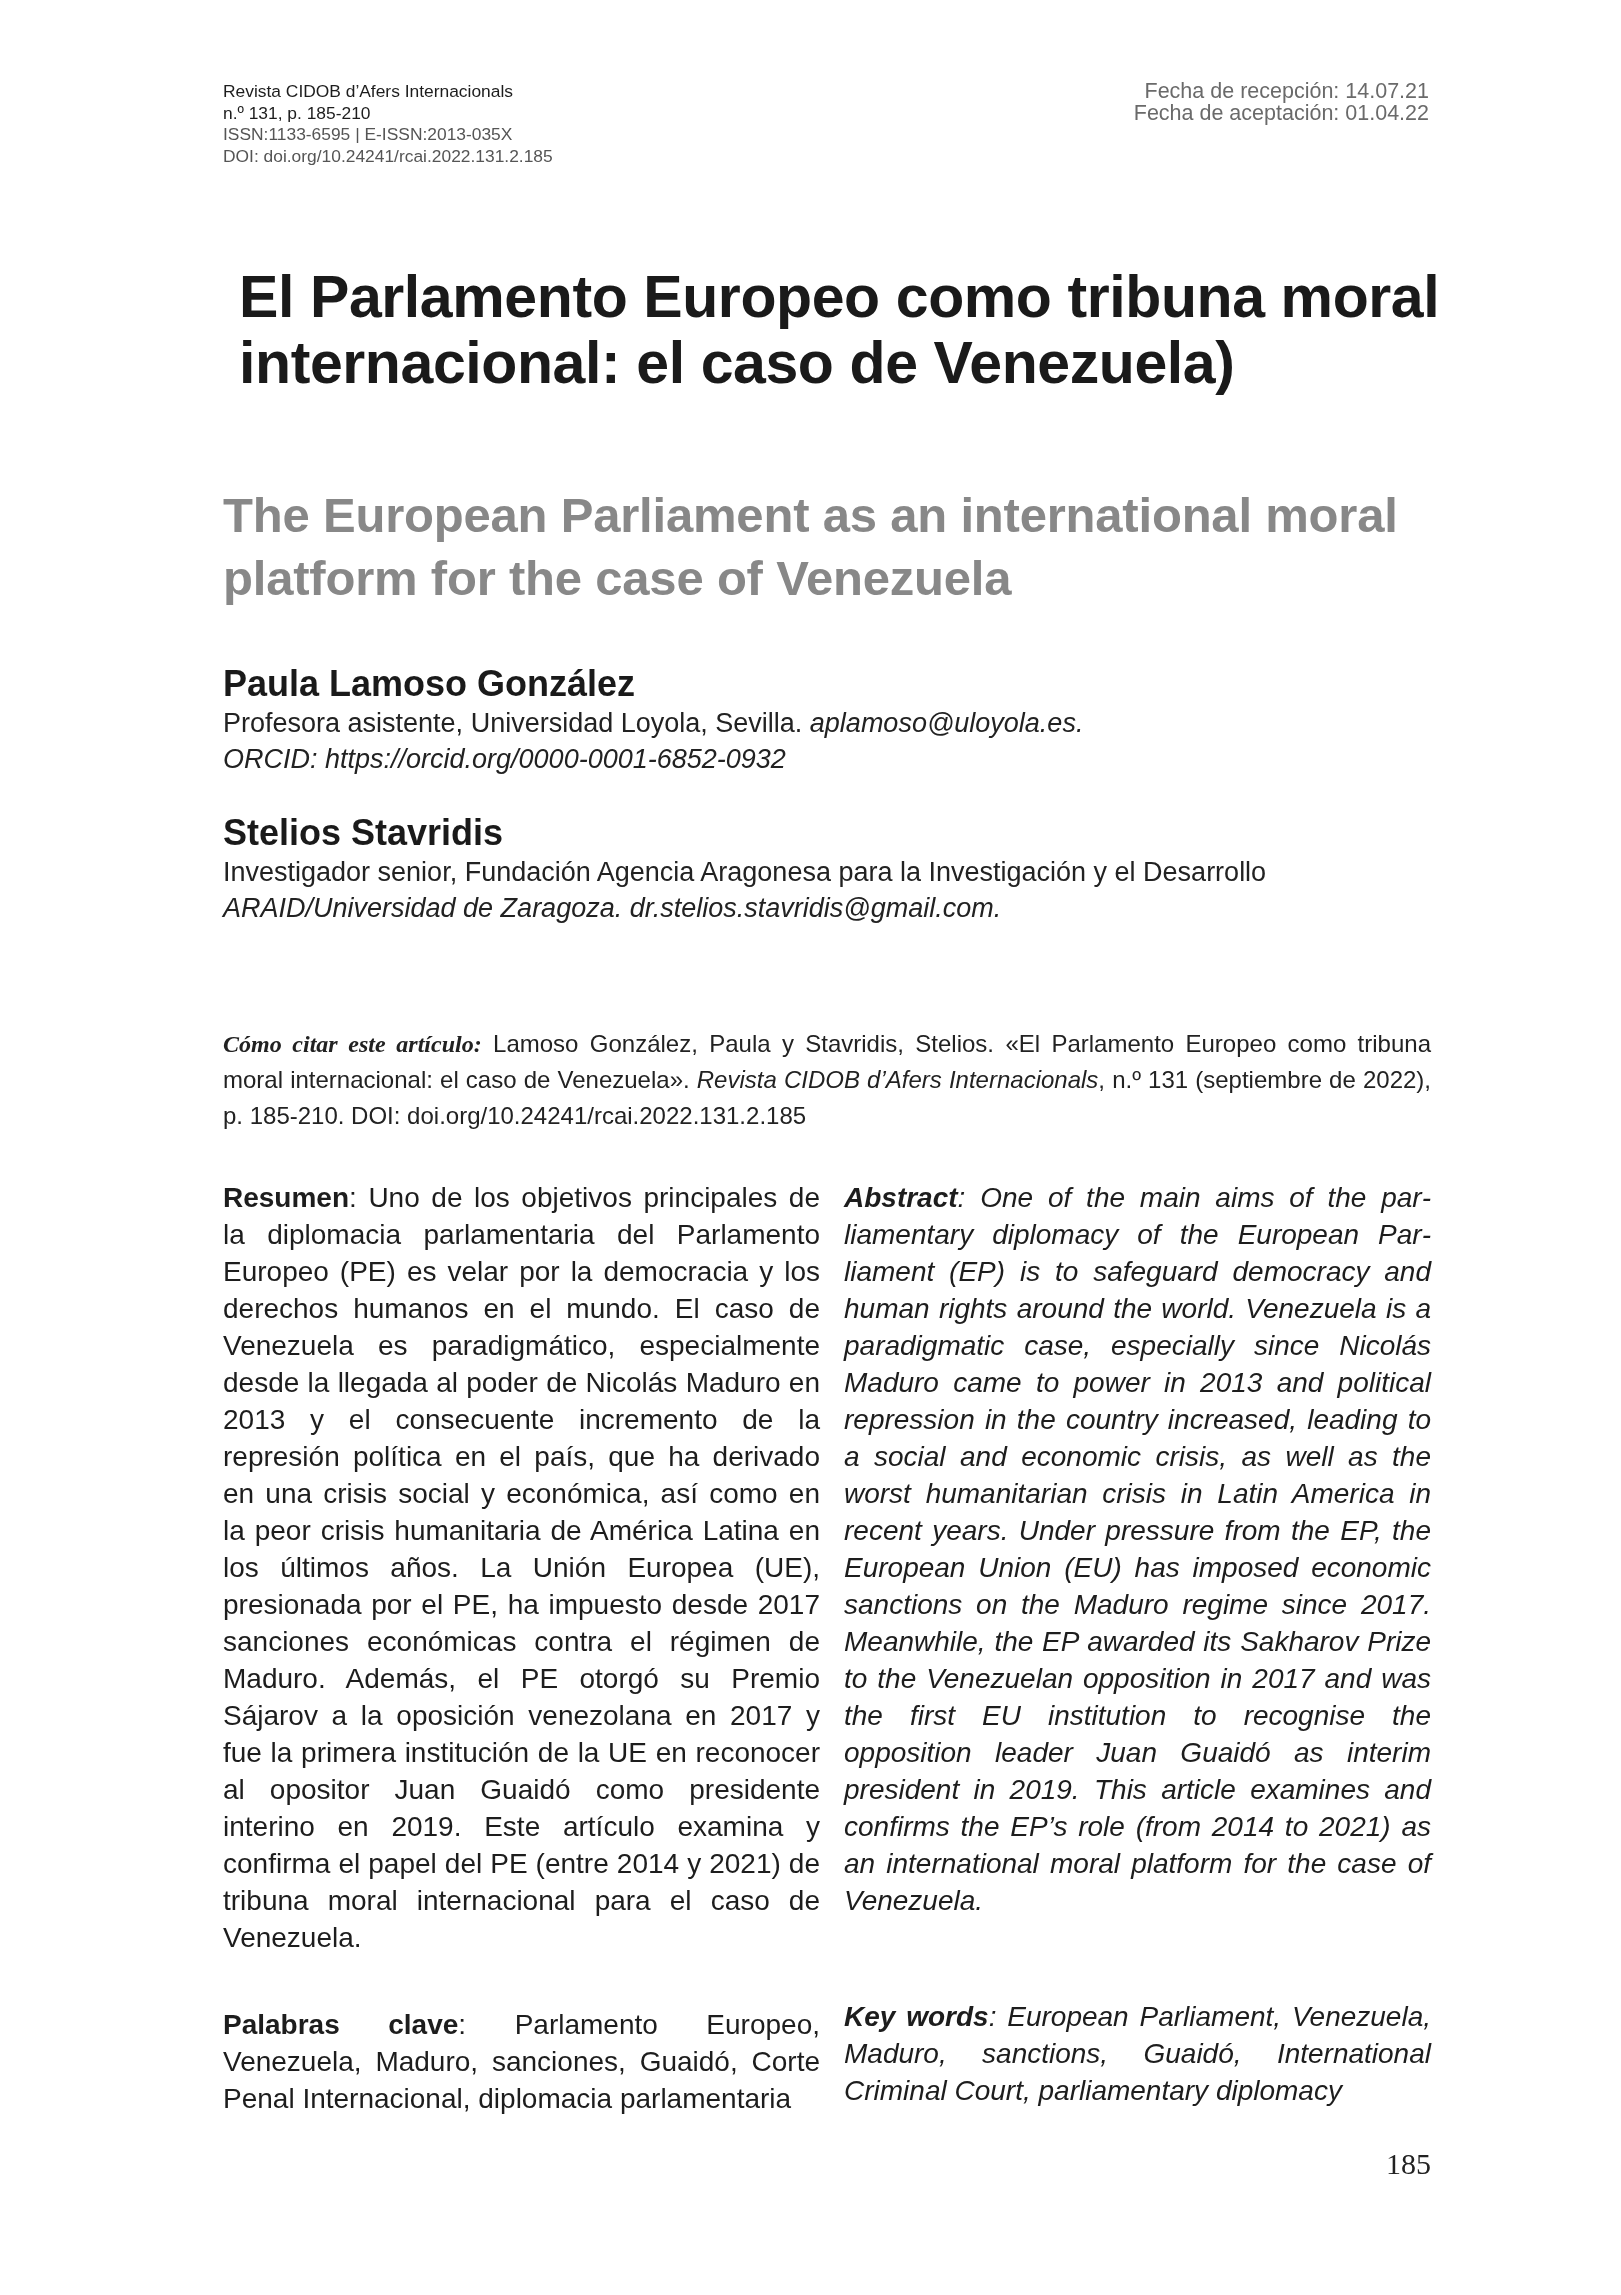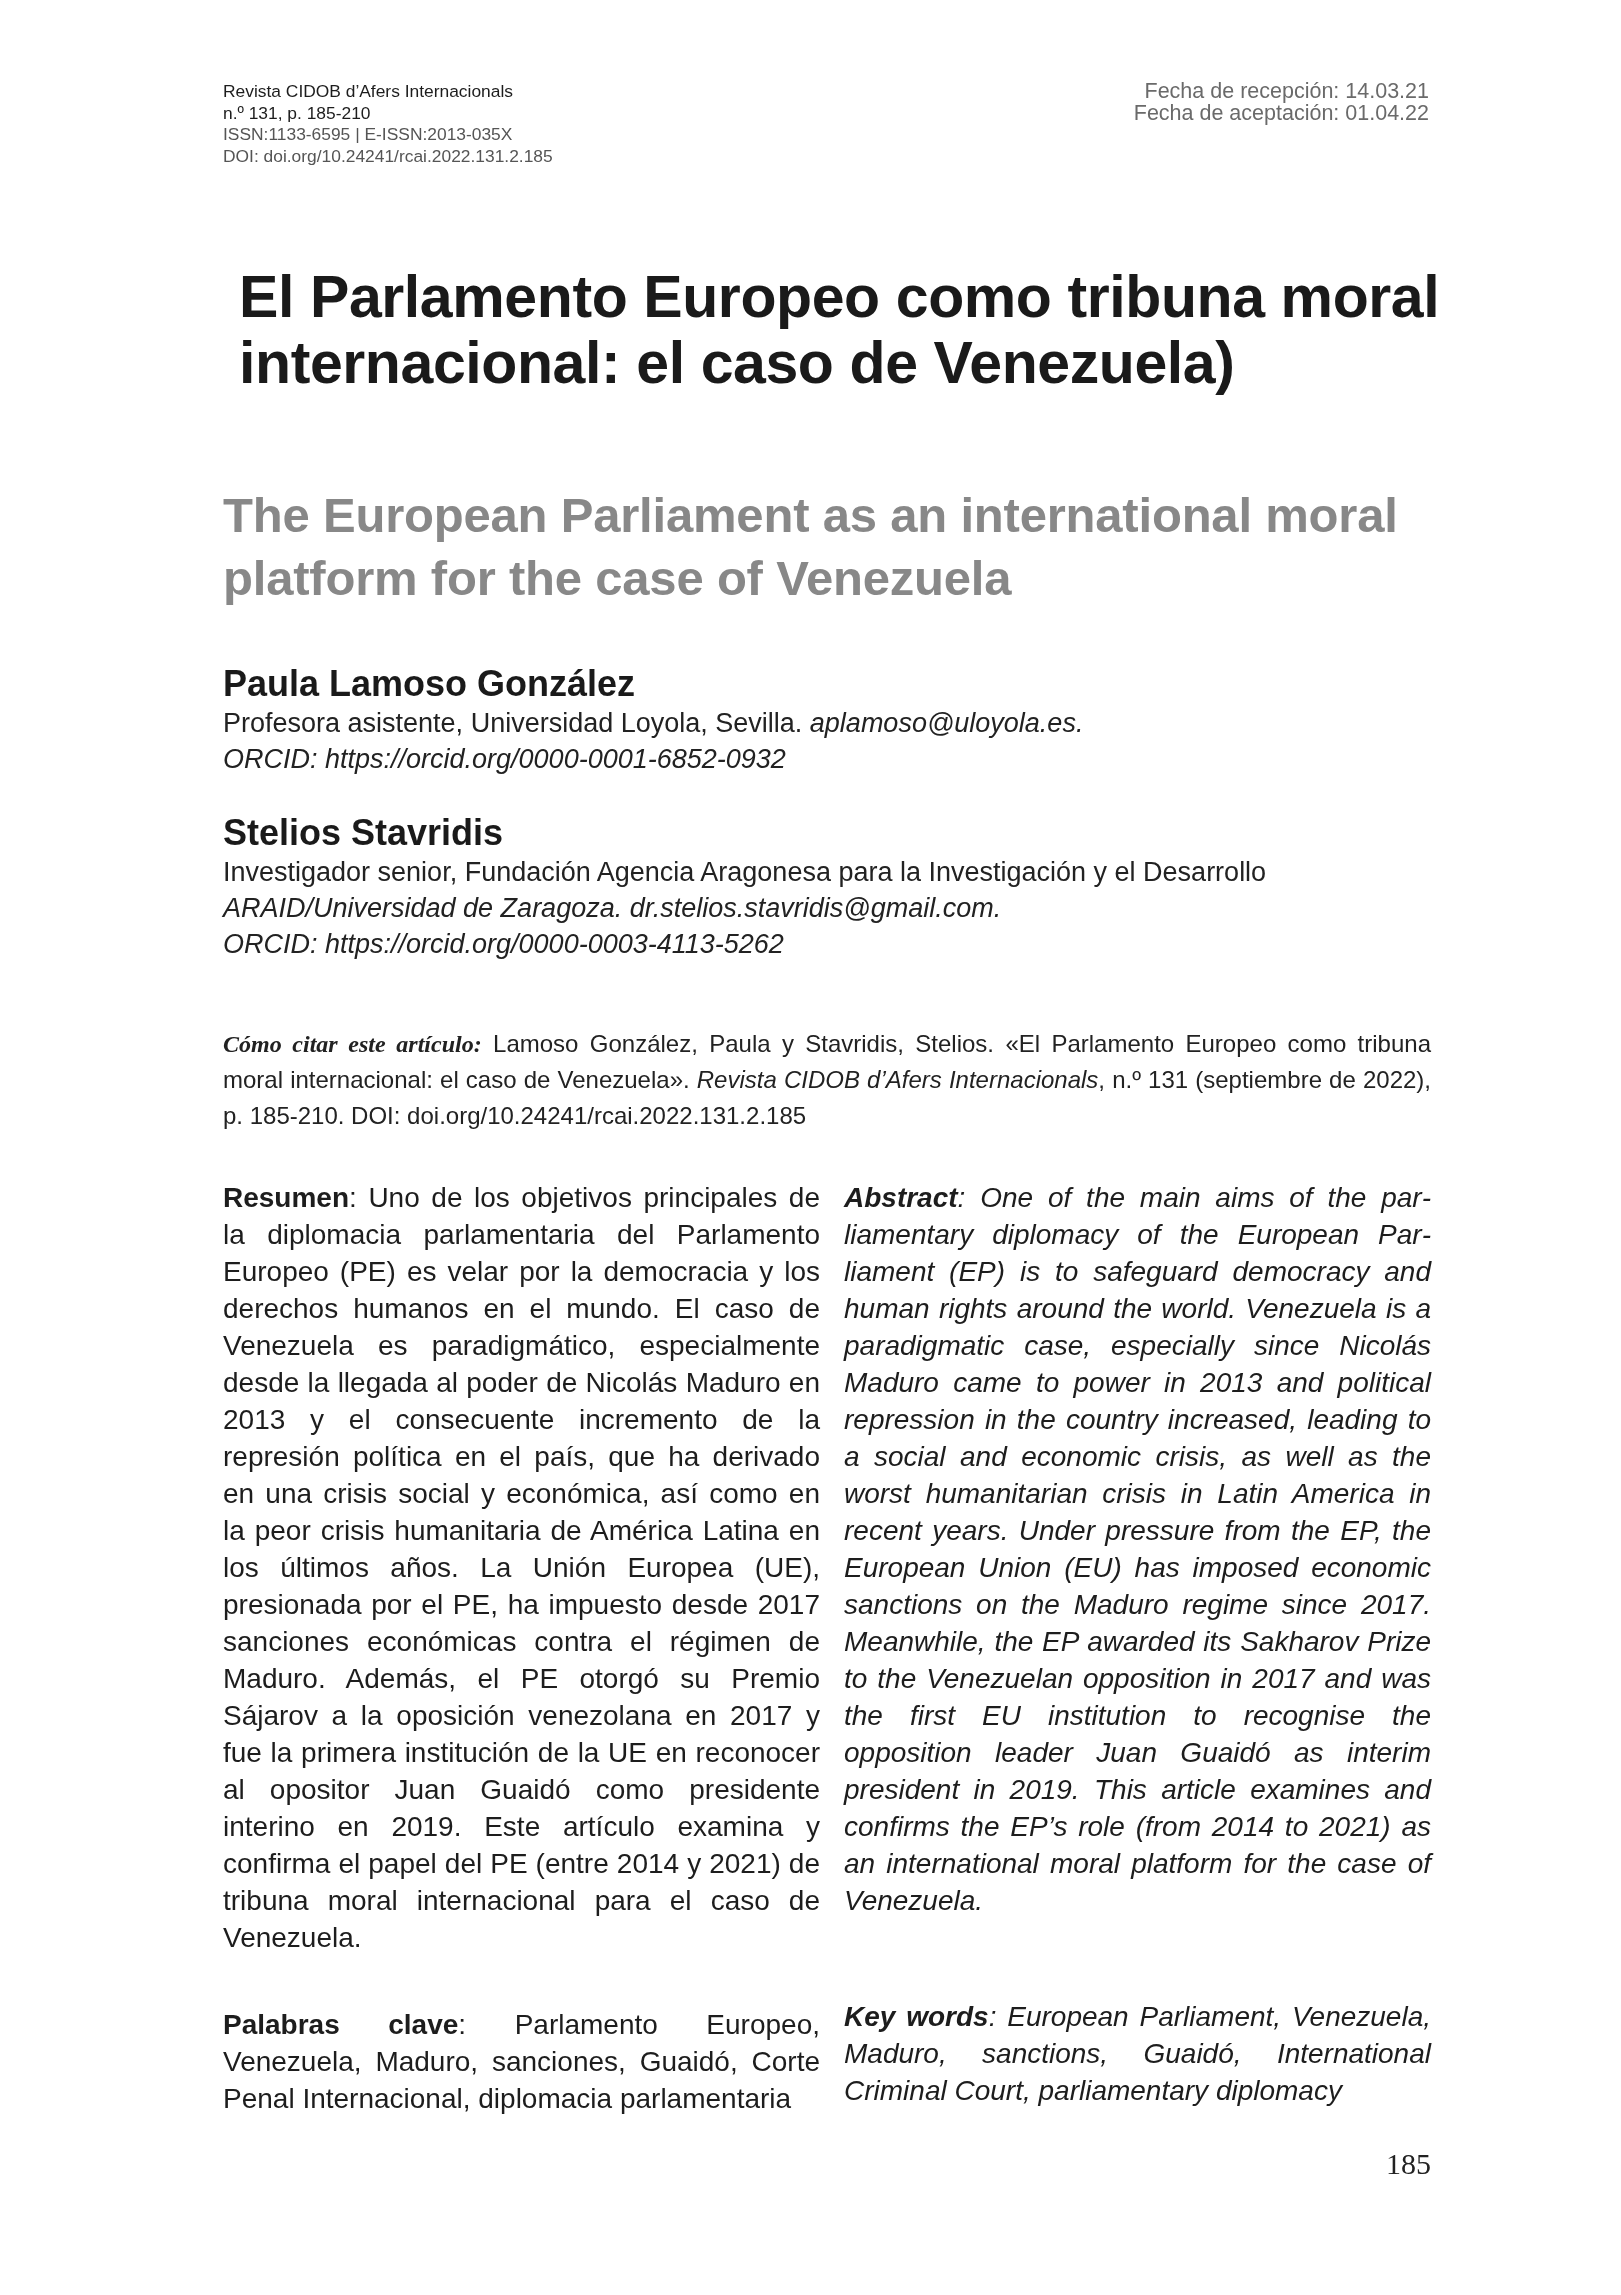--- a/index.html
+++ b/index.html
@@ -47,21 +47,21 @@
 <body>
 
 <div class="abs hdr-left">
   <div class="l1">Revista CIDOB d’Afers Internacionals</div>
   <div class="l2">n.º 131, p. 185-210</div>
   <div class="l3">ISSN:1133-6595 | E-ISSN:2013-035X</div>
   <div class="l4">DOI: doi.org/10.24241/rcai.2022.131.2.185</div>
 </div>
 
 <div class="abs hdr-right">
-  <div>Fecha de recepción: 14.03.21</div>
+  <div>Fecha de recepción: 14.07.21</div>
   <div>Fecha de aceptación: 01.04.22</div>
 </div>
 
 <h1 class="abs title" style="margin:16px">El Parlamento Europeo como tribuna moral internacional: el caso de Venezuela)</h1>
 <h2 class="abs subtitle" style="margin:0">The European Parliament as an international moral platform for the case of Venezuela</h2>
 
 <div class="abs author1">
   <div class="author-name">Paula Lamoso González</div>
   <div class="aff">
     <span>Profesora asistente, Universidad Loyola, Sevilla.</span>
@@ -74,23 +74,20 @@
 
 <div class="abs author2">
   <div class="author-name">Stelios Stavridis</div>
   <div class="aff">
     <span>Investigador senior, Fundación Agencia Aragonesa para la Investigación y el Desarrollo</span>
   </div>
   <div class="aff">
     <span class="it">ARAID/Universidad de Zaragoza.</span>
     <span class="it">dr.stelios.stavridis@gmail.com.</span>
   </div>
-  <div class="aff">
-    <span class="it">ORCID: https://orcid.org/0000-0003-4113-5262</span>
-  </div>
 </div>
 
 <div class="abs cite"><span class="lab">Cómo citar este artículo:</span><span> Lamoso González, Paula y Stavridis, Stelios. «El Parlamento Europeo como tribuna moral internacional: el caso de Venezuela». </span><span class="it">Revista CIDOB d’Afers Internacionals</span><span>, n.º 131 (septiembre de 2022), p. 185-210. DOI: doi.org/10.24241/rcai.2022.131.2.185</span></div>
 
 <div class="abs col col-left"><span class="lab-b">Resumen</span><span class="body">: Uno de los objetivos principales de la diplomacia parlamentaria del Parlamento Europeo (PE) es velar por la democracia y los derechos humanos en el mundo. El caso de Venezuela es paradigmático, especialmente desde la llegada al poder de Nicolás Madu­ro en 2013 y el consecuente incremento de la represión política en el país, que ha derivado en una crisis social y económica, así como en la peor crisis humanitaria de América Latina en los últimos años. La Unión Europea (UE), presionada por el PE, ha impuesto desde 2017 sanciones económicas contra el régi­men de Maduro. Además, el PE otorgó su Premio Sájarov a la oposición venezolana en 2017 y fue la primera institución de la UE en reconocer al opositor Juan Guaidó como pre­sidente interino en 2019. Este artículo exami­na y confirma el papel del PE (entre 2014 y 2021) de tribuna moral internacional para el caso de Venezuela.</span></div>
 
 <div class="abs col col-right"><span class="lab-b">Abstract</span><span class="body">: One of the main aims of the par­liamentary diplomacy of the European Par­liament (EP) is to safeguard democracy and human rights around the world. Venezuela is a paradigmatic case, especially since Nicolás Maduro came to power in 2013 and political repression in the country in­creased, leading to a social and economic crisis, as well as the worst humanitarian cri­sis in Latin America in recent years. Under pressure from the EP, the European Union (EU) has imposed economic sanctions on the Maduro regime since 2017. Mean­while, the EP awarded its Sakharov Prize to the Venezuelan opposition in 2017 and was the first EU institution to recognise the opposition leader Juan Guaidó as interim president in 2019. This article examines and confirms the EP’s role (from 2014 to 2021) as an international moral platform for the case of Venezuela.</span></div>
 
 <div class="abs kw kw-left"><span class="lab-b">Palabras clave</span><span class="body">: Parlamento Europeo, Venezue­la, Maduro, sanciones, Guaidó, Corte Penal Internacional, diplomacia parlamentaria</span></div>
 

